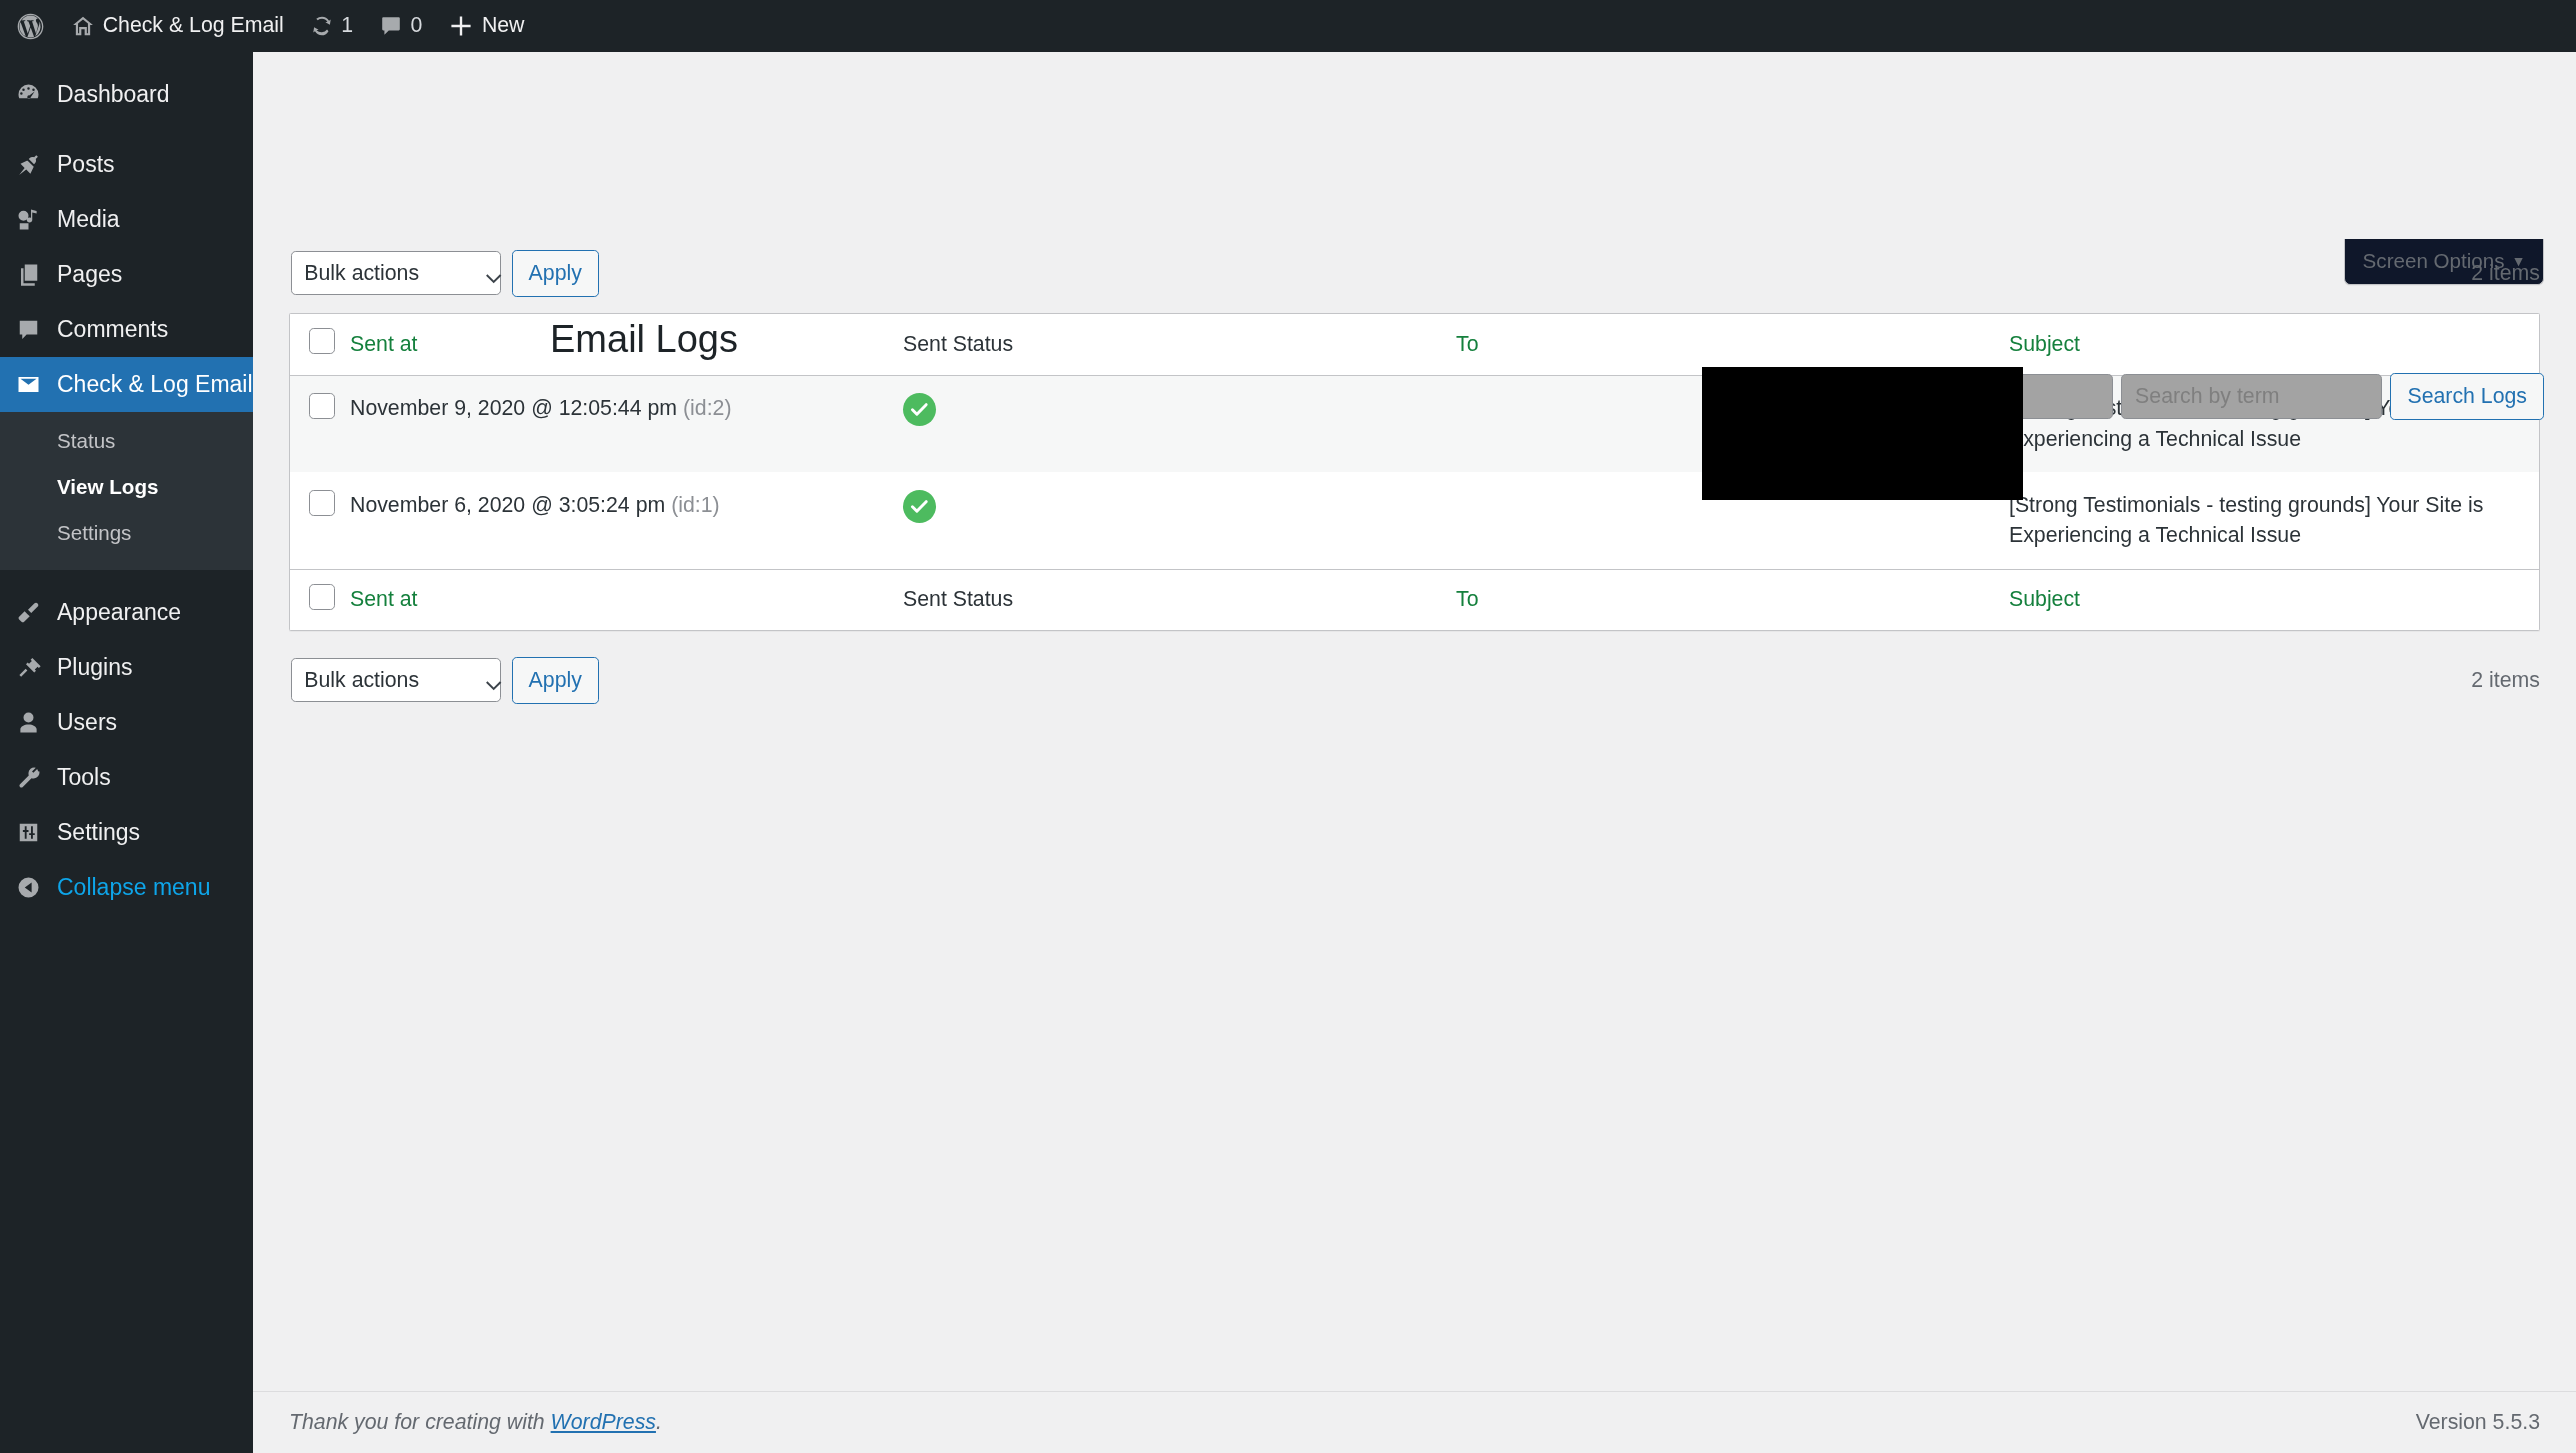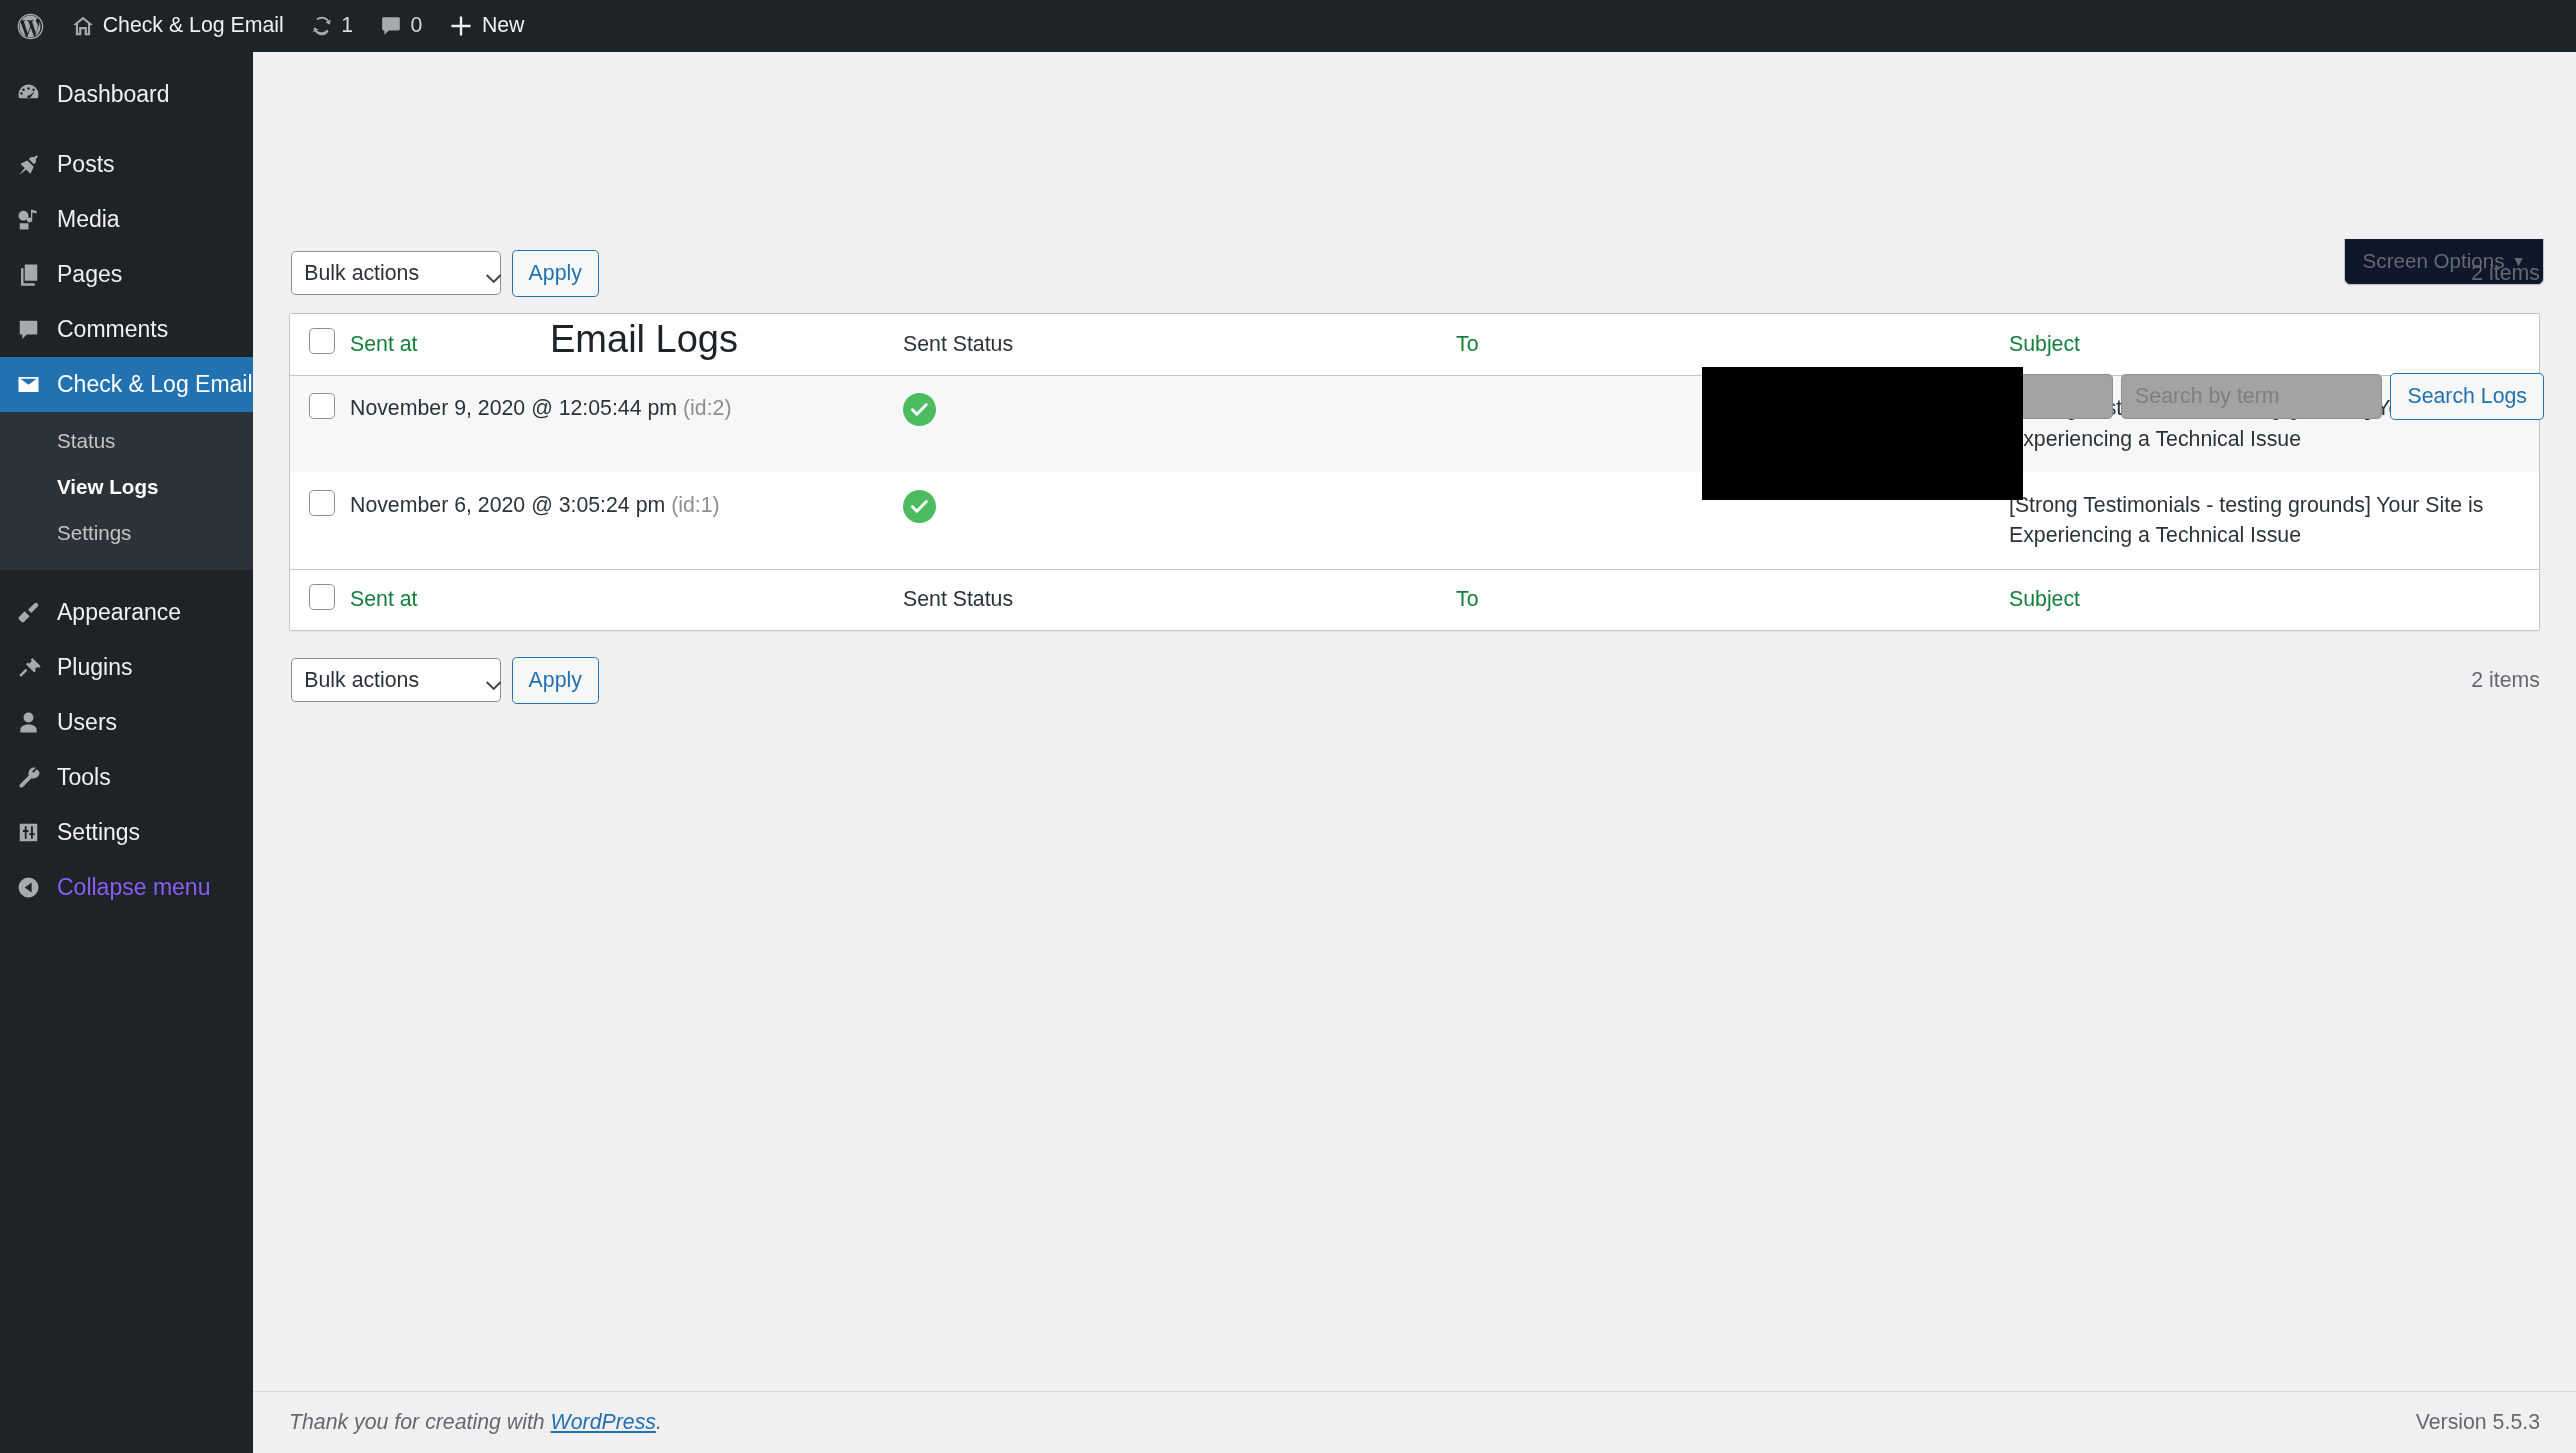--- a/index.html
+++ b/index.html
@@ -53,21 +53,21 @@
     margin-top: -12.7px; border: 12.7px solid transparent;
     border-right-color: #f0f0f1;
   }
   .menu-sep { height: 15px; }
   .submenu { background: #2c3338; padding: 6.3px 0 14.2px 0; }
   .submenu-item {
     display: block; padding: 11px 0 11px 57px;
     font-size: 20.6px; color: #c3c4c7;
   }
   .submenu-item.current { color: #fff; font-weight: bold; }
-  .collapse-item { color: #8b5cf6; }
+  .collapse-item { color: #0ea5e9; }
   .collapse-item .mi-icon { color: #a7aaad; }
 
   
   #wpcontent {
     position: absolute; top: 52px; left: 253px;
     width: 2323px; height: 1401px;
     background: #f0f0f1;
   }
   #wpbody { padding: 0 36px 0 36px; position: relative; }
 

